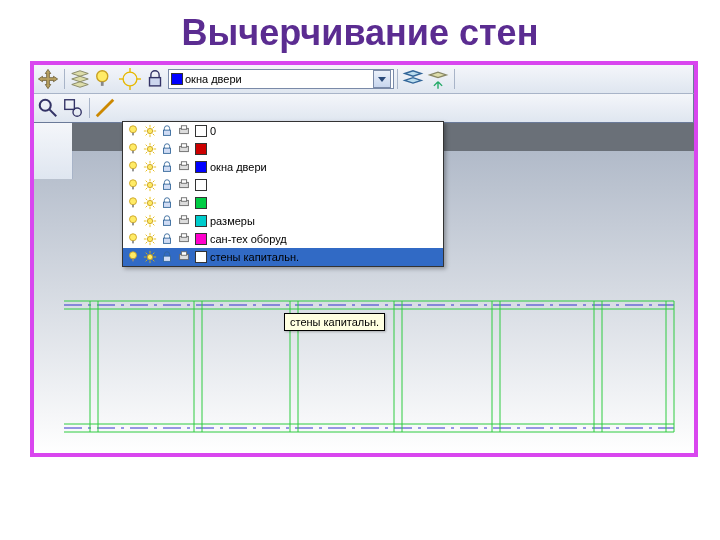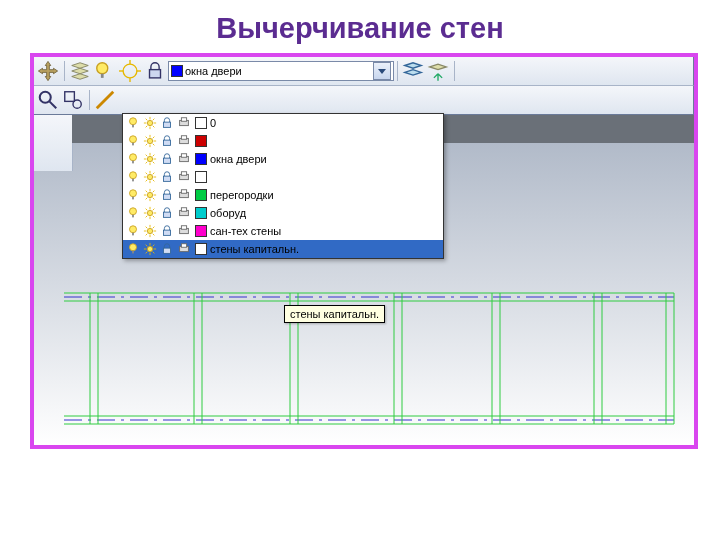--- a/index.html
+++ b/index.html
@@ -7,21 +7,21 @@
     font-family: Tahoma, sans-serif;
     font-size: 11px;
     background: #fff;
     width: 720px;
     height: 540px;
     overflow: hidden;
   }
   .title {
     text-align: center;
     color: #5b2c91;
-    font-size: 29px;
+    font-size: 36px;
     font-weight: bold;
     font-family: Arial, sans-serif;
     padding: 12px 0 8px 0;
     line-height: 1.15;
   }
   .app {
     width: 660px;
     margin-left: 30px;
     border: 4px solid #d946ef;
   }
@@ -429,21 +429,20 @@
               <path d="M5 7v-2a3 3 0 016 0v2" fill="none" stroke="#336699"></path>
             </svg>
           </span>
           <span class="icon">
             <svg viewBox="0 0 16 16">
               <rect x="3" y="5" width="10" height="6" fill="#ddd" stroke="#666"></rect>
               <rect x="5" y="2" width="6" height="4" fill="#fff" stroke="#666"></rect>
             </svg>
           </span>
           <span class="swatch" style="background:#00cc44"></span>
-          <span class="layer-text">перегородки</span>
         </div>
         <div class="layer-row">
           <span class="icon">
             <svg viewBox="0 0 16 16">
               <circle cx="8" cy="6" r="4" fill="#ffeb66" stroke="#c8a020"></circle>
               <rect x="7" y="10" width="2" height="3" fill="#888"></rect>
             </svg>
           </span>
           <span class="icon">
             <svg viewBox="0 0 16 16">
@@ -466,21 +465,21 @@
               <path d="M5 7v-2a3 3 0 016 0v2" fill="none" stroke="#336699"></path>
             </svg>
           </span>
           <span class="icon">
             <svg viewBox="0 0 16 16">
               <rect x="3" y="5" width="10" height="6" fill="#ddd" stroke="#666"></rect>
               <rect x="5" y="2" width="6" height="4" fill="#fff" stroke="#666"></rect>
             </svg>
           </span>
           <span class="swatch" style="background:#00cccc"></span>
-          <span class="layer-text">оборуд</span>
+          <span class="layer-text">размеры</span>
         </div>
         <div class="layer-row">
           <span class="icon">
             <svg viewBox="0 0 16 16">
               <circle cx="8" cy="6" r="4" fill="#ffeb66" stroke="#c8a020"></circle>
               <rect x="7" y="10" width="2" height="3" fill="#888"></rect>
             </svg>
           </span>
           <span class="icon">
             <svg viewBox="0 0 16 16">
@@ -503,21 +502,21 @@
               <path d="M5 7v-2a3 3 0 016 0v2" fill="none" stroke="#336699"></path>
             </svg>
           </span>
           <span class="icon">
             <svg viewBox="0 0 16 16">
               <rect x="3" y="5" width="10" height="6" fill="#ddd" stroke="#666"></rect>
               <rect x="5" y="2" width="6" height="4" fill="#fff" stroke="#666"></rect>
             </svg>
           </span>
           <span class="swatch" style="background:#ff00cc"></span>
-          <span class="layer-text">сан-тех стены</span>
+          <span class="layer-text">сан-тех оборуд</span>
         </div>
         <div class="layer-row selected">
           <span class="icon">
             <svg viewBox="0 0 16 16">
               <circle cx="8" cy="6" r="4" fill="#ffeb66" stroke="#c8a020"></circle>
               <rect x="7" y="10" width="2" height="3" fill="#888"></rect>
             </svg>
           </span>
           <span class="icon">
             <svg viewBox="0 0 16 16">

